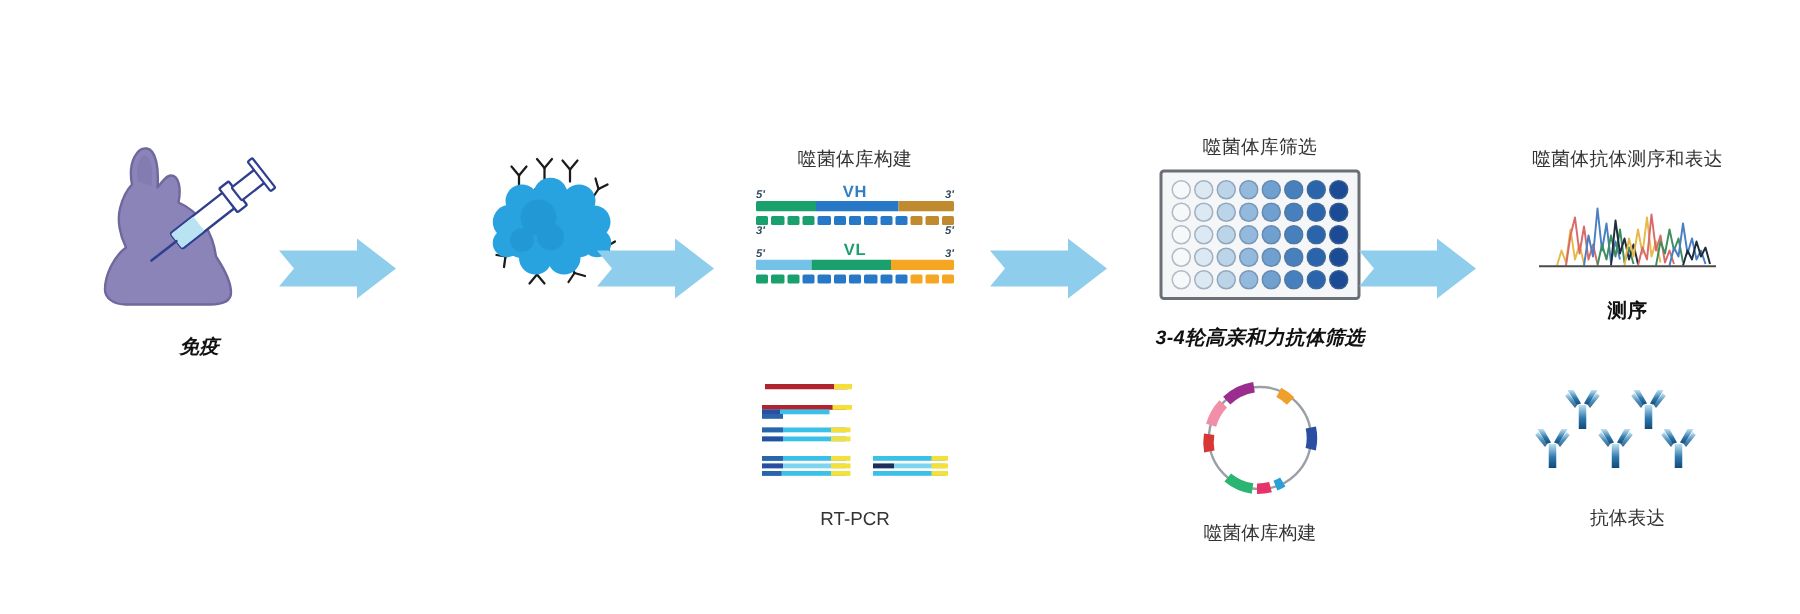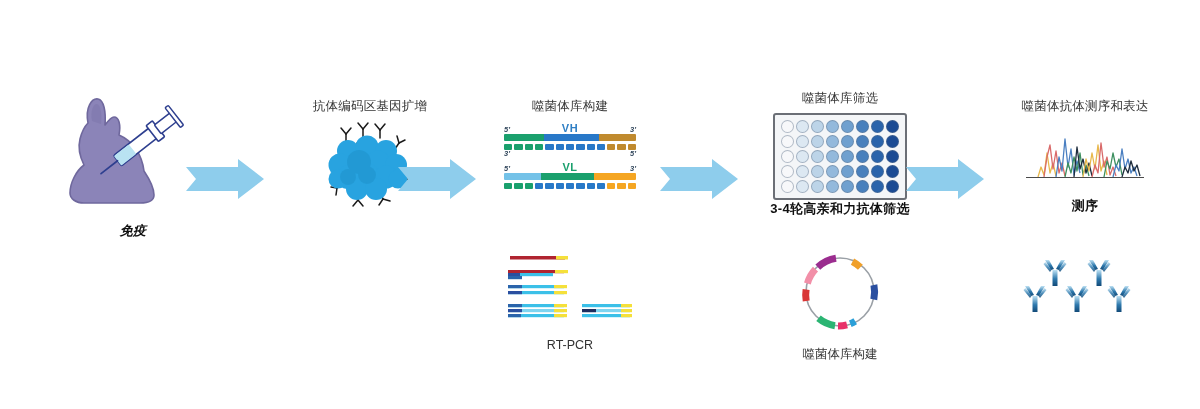--- a/index.html
+++ b/index.html
@@ -147,21 +147,20 @@
     <div class="step-label" style="width:150px; margin-top:7px;font-style:italic;">免疫</div>
   </div>
 
   <div class="abs" style="left:186px; top:158px;">
     <svg class="arrow" width="78" height="42" viewBox="0 0 78 42">
       <path d="M0 9 L10 21 L0 33 L52 33 L52 41 L78 21 L52 1 L52 9 Z" fill="#8ecdec"></path>
     </svg>
   </div>
 
   <div class="abs" style="left:275px; top:98px; width:190px;">
-    <div class="top-label">抗体编码区基因扩增</div>
     <div style="display:flex; justify-content:center; margin-top:4px;">
       <div class="bcell-wrap">
         <svg width="120" height="92" viewBox="0 0 120 92">
           <g stroke="#1b1b1b" stroke-width="1.5" fill="none" stroke-linecap="round">
 
             <g>
                 <path d="M36 22 L36 15"></path>
                 <path d="M36 15 L31 9"></path>
                 <path d="M36 15 L41 9"></path>
               </g>
@@ -357,21 +356,21 @@
         <div class="well" style="background:#f7f8fa"></div>
         <div class="well" style="background:#dce8f2"></div>
         <div class="well" style="background:#bcd4e8"></div>
         <div class="well" style="background:#93b9dc"></div>
         <div class="well" style="background:#6fa0cf"></div>
         <div class="well" style="background:#4880bd"></div>
         <div class="well" style="background:#2a64ab"></div>
         <div class="well" style="background:#1b4b94"></div>
       </div>
     </div>
-    <div class="step-label" style="margin-top:0;">3-4轮高亲和力抗体筛选</div>
+    <div class="step-label" style="margin-top:16px;font-style:italic;">3-4轮高亲和力抗体筛选</div>
   </div>
 
   <div class="abs" style="left:906px; top:158px;">
     <svg class="arrow" width="78" height="42" viewBox="0 0 78 42">
       <path d="M0 9 L10 21 L0 33 L52 33 L52 41 L78 21 L52 1 L52 9 Z" fill="#8ecdec"></path>
     </svg>
   </div>
 
   <div class="abs" style="left:985px; top:98px; width:200px;">
     <div class="top-label">噬菌体抗体测序和表达</div>
@@ -519,15 +518,16 @@
               <path d="M8 10 L2 0 L6 0 L11 9 Z"></path>
               <path d="M13 9 L18 0 L22 0 L16 10 Z"></path>
               <path d="M9.5 10 L14.5 10 L14.5 26 L9.5 26 Z"></path>
               <path d="M8.5 10 L2.5 2 L0.5 4 L7 12 Z" opacity="0.85"></path>
               <path d="M15.5 10 L21.5 2 L23.5 4 L17 12 Z" opacity="0.85"></path>
             </g>
           </g>
         </svg>
       </div>
     </div>
+    <div class="sub-label" style="margin-top:10px;">抗体表达</div>
   </div>
 
 </div>
 
 </body></html>

